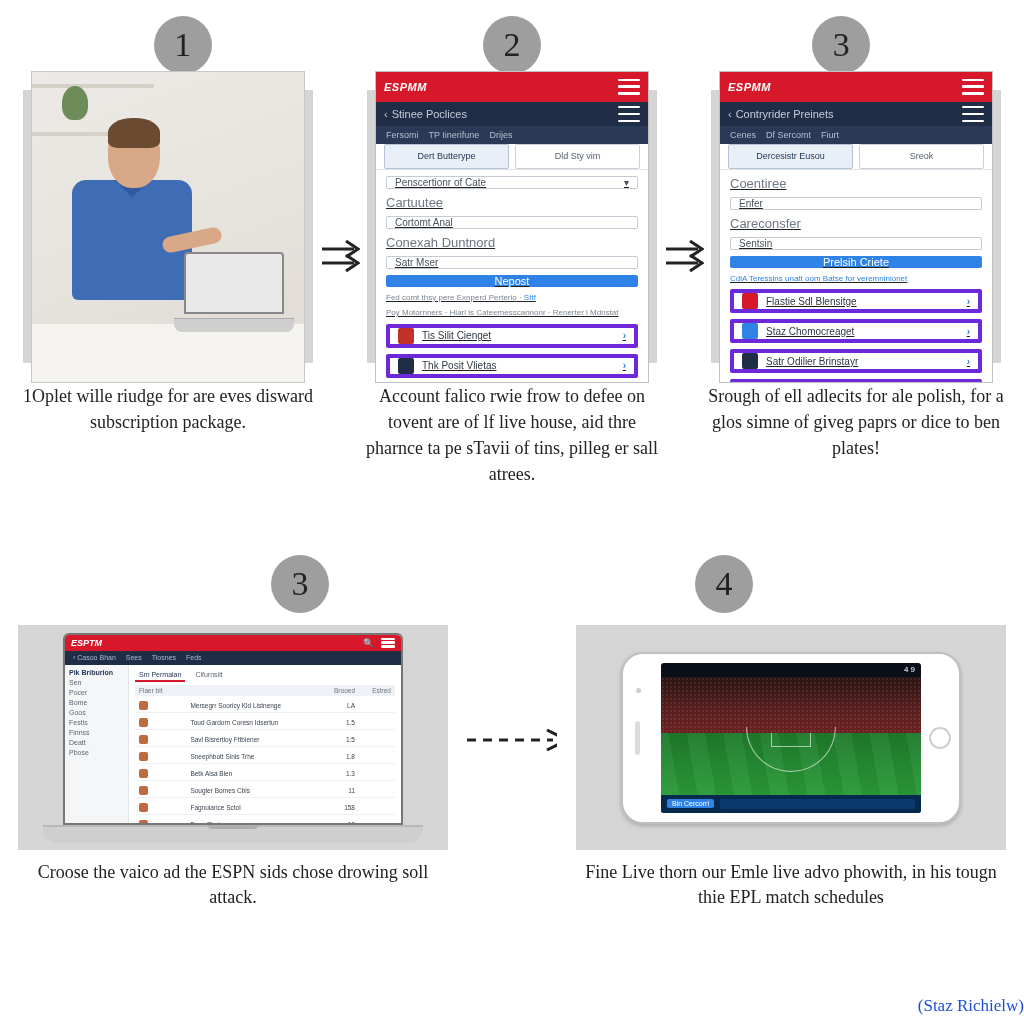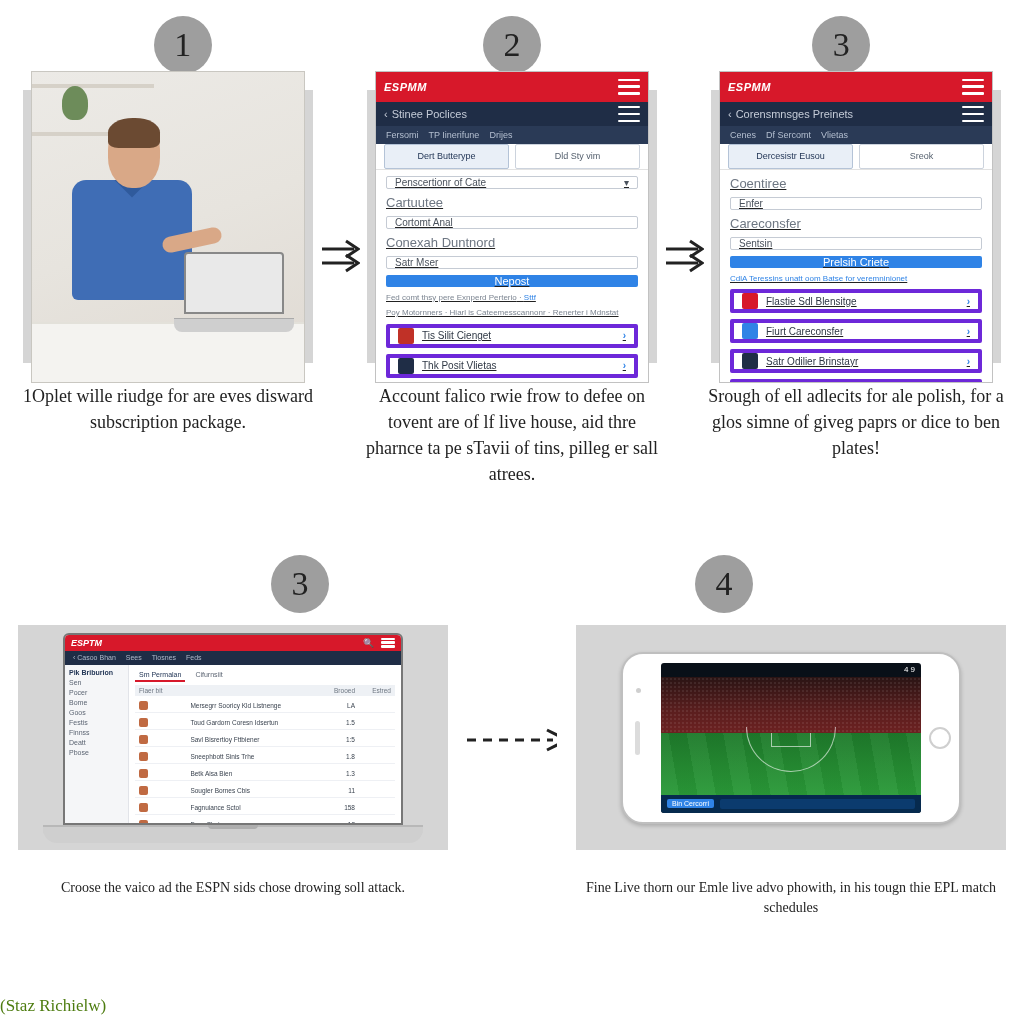--- a/index.html
+++ b/index.html
@@ -231,26 +231,26 @@
   .pitch{position:absolute;top:70px;left:0;right:0;bottom:18px;
     background:linear-gradient(#1e7a2b,#2a9a38);}
   .pitch::before{content:"";position:absolute;inset:0;
     background:repeating-linear-gradient(80deg,rgba(255,255,255,.04) 0 18px,rgba(0,0,0,.04) 18px 36px);}
   .line-arc{position:absolute;left:50%;top:64px;width:90px;height:45px;border:1px solid rgba(255,255,255,.6);border-top:none;border-radius:0 0 90px 90px;transform:translateX(-50%);}
   .box{position:absolute;left:50%;top:70px;width:40px;height:14px;border:1px solid rgba(255,255,255,.6);border-top:none;transform:translateX(-50%)}
   .lower-bar{position:absolute;left:0;right:0;bottom:0;height:18px;background:#062a4e;display:flex;align-items:center;padding:0 6px;gap:6px;}
   .lower-bar .pill{background:#2f83e6;color:#fff;font-size:7px;font-family:Arial;padding:1px 5px;border-radius:2px;}
   .lower-bar .txt{background:#0b3b6e;flex:1;height:10px;border-radius:2px;}
 
-  .bcaption { margin-top:28px; width:420px; text-align:center;
-    font-size:14px; line-height:1.4; color:#222;}
+  .bcaption { margin-top:10px; width:420px; text-align:center;
+    font-size:18px; line-height:1.4; color:#222;}
 
   .footer {
-    position:absolute; bottom:8px; left:0; right:12px;
-    text-align:left; font-size:17px; color:#4d7c0f;
+    position:absolute; bottom:8px; left:0; right:0;
+    text-align:right; font-size:17px; color:#1d4ed8;
   }
 
 </style>
 </head>
 <body>
 
 <div class="top-row">
 
   <div class="badges-row">
     <div class="step-badge">1</div>
@@ -383,32 +383,32 @@
             <span>ESPMM</span>
             <div class="ham">
                 <span></span>
                 <span></span>
                 <span></span>
               </div>
           </div>
           <div class="m-navy">
             <div class="back">
               <span>‹</span>
-              <span>Corensmnsges Preinets</span>
+              <span>Contryrider Preinets</span>
             </div>
             <div class="ham menu2">
                 <span></span>
                 <span></span>
                 <span></span>
               </div>
           </div>
           <div class="m-sub">
             <span>Cenes</span>
             <span>Df Sercomt</span>
-            <span>Vlietas</span>
+            <span>Fiurt</span>
           </div>
           <div class="m-tabs">
             <div class="m-tab active">Dercesistr Eusou</div>
             <div class="m-tab">Sreok</div>
           </div>
           <div class="m-body">
             <div class="m-label">Coentiree</div>
             <div class="m-input">
                 <span>Enfer</span>
               </div>
@@ -421,21 +421,21 @@
             <div class="m-row">
               <div class="l">
                   <div class="sq r"></div>
                   <span>Flastie Sdl Blensitge</span>
                 </div>
               <span class="chev-r">›</span>
             </div>
             <div class="m-row">
               <div class="l">
                   <div class="sq b"></div>
-                  <span>Fiurt Careconsfer</span>
+                  <span>Staz Chomocreaget</span>
                 </div>
               <span class="chev-r">›</span>
             </div>
             <div class="m-row">
               <div class="l">
                   <div class="sq n"></div>
                   <span>Satr Odilier Brinstayr</span>
                 </div>
               <span class="chev-r">›</span>
             </div>

